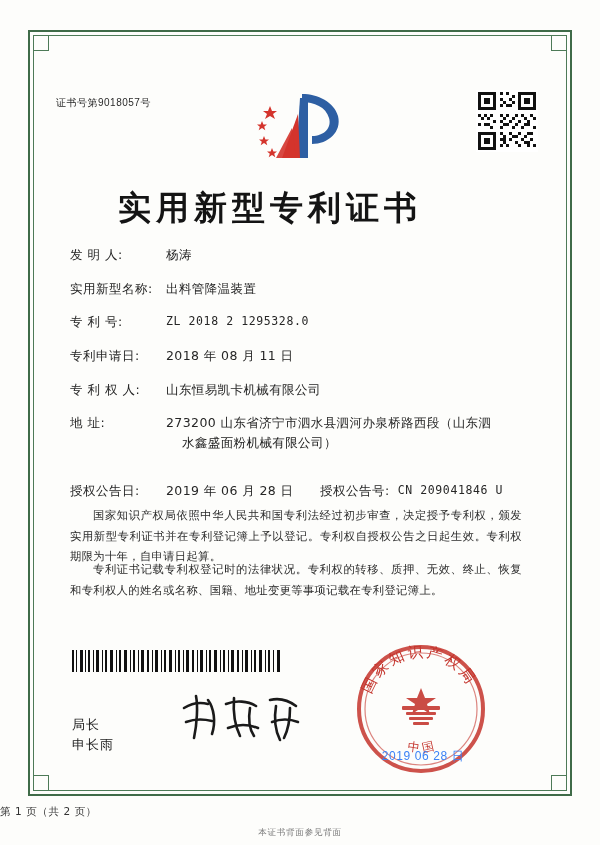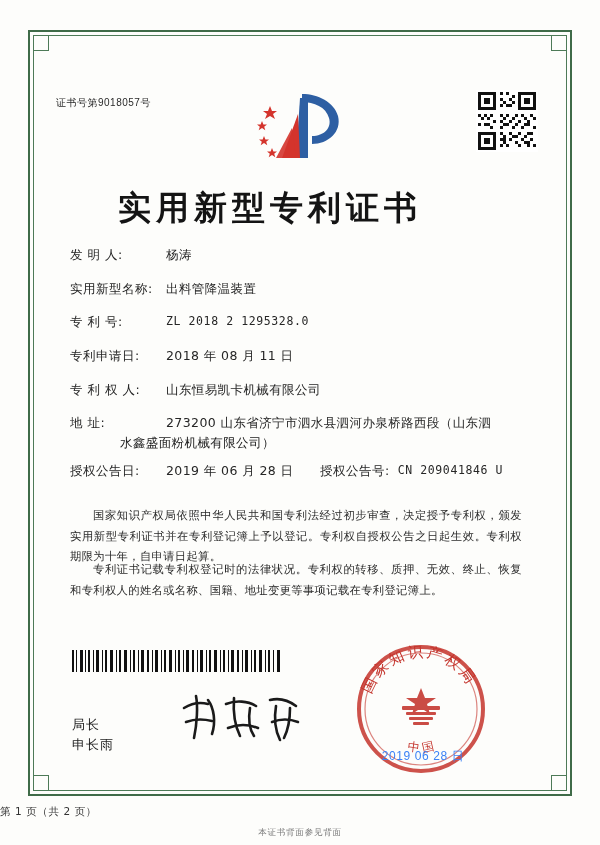--- a/index.html
+++ b/index.html
@@ -113,21 +113,21 @@
     font-family: "DejaVu Sans Mono", "Liberation Mono", monospace;
     font-size: 11.5px;
     letter-spacing: 0.6px;
   }
   .field-row.pair {
     justify-content: flex-start;
   }
   .pair-left { display: flex; flex: 0 0 250px; }
   .pair-right { display: flex; flex: 1 1 auto; }
   .addr-cont {
-    margin-left: 50px;
+    margin-left: 112px;
     margin-top: 3px;
     font-size: 12.5px;
     letter-spacing: 0.4px;
   }
 
   
   .para {
     position: absolute;
     left: 70px;
     width: 452px;
@@ -325,21 +325,21 @@
     <div class="field-row">
       <span class="field-label" style="width:96px">专 利 权 人:</span>
       <span class="field-value">山东恒易凯卡机械有限公司</span>
     </div>
     <div class="field-row" style="margin-bottom:2px">
       <span class="field-label" style="width:96px">地 址:</span>
       <span class="field-value">273200 山东省济宁市泗水县泗河办泉桥路西段（山东泗</span>
     </div>
     <div class="addr-cont">水鑫盛面粉机械有限公司）</div>
 
-    <div class="field-row pair" style="margin-top:10px">
+    <div class="field-row pair" style="margin-top:30px">
       <span class="pair-left">
         <span class="field-label" style="width:96px">授权公告日:</span>
         <span class="field-value">2019 年 06 月 28 日</span>
       </span>
       <span class="pair-right">
         <span class="field-label" style="margin-right:8px">授权公告号:</span>
         <span class="field-value mono">CN 209041846 U</span>
       </span>
     </div>
   </div>

